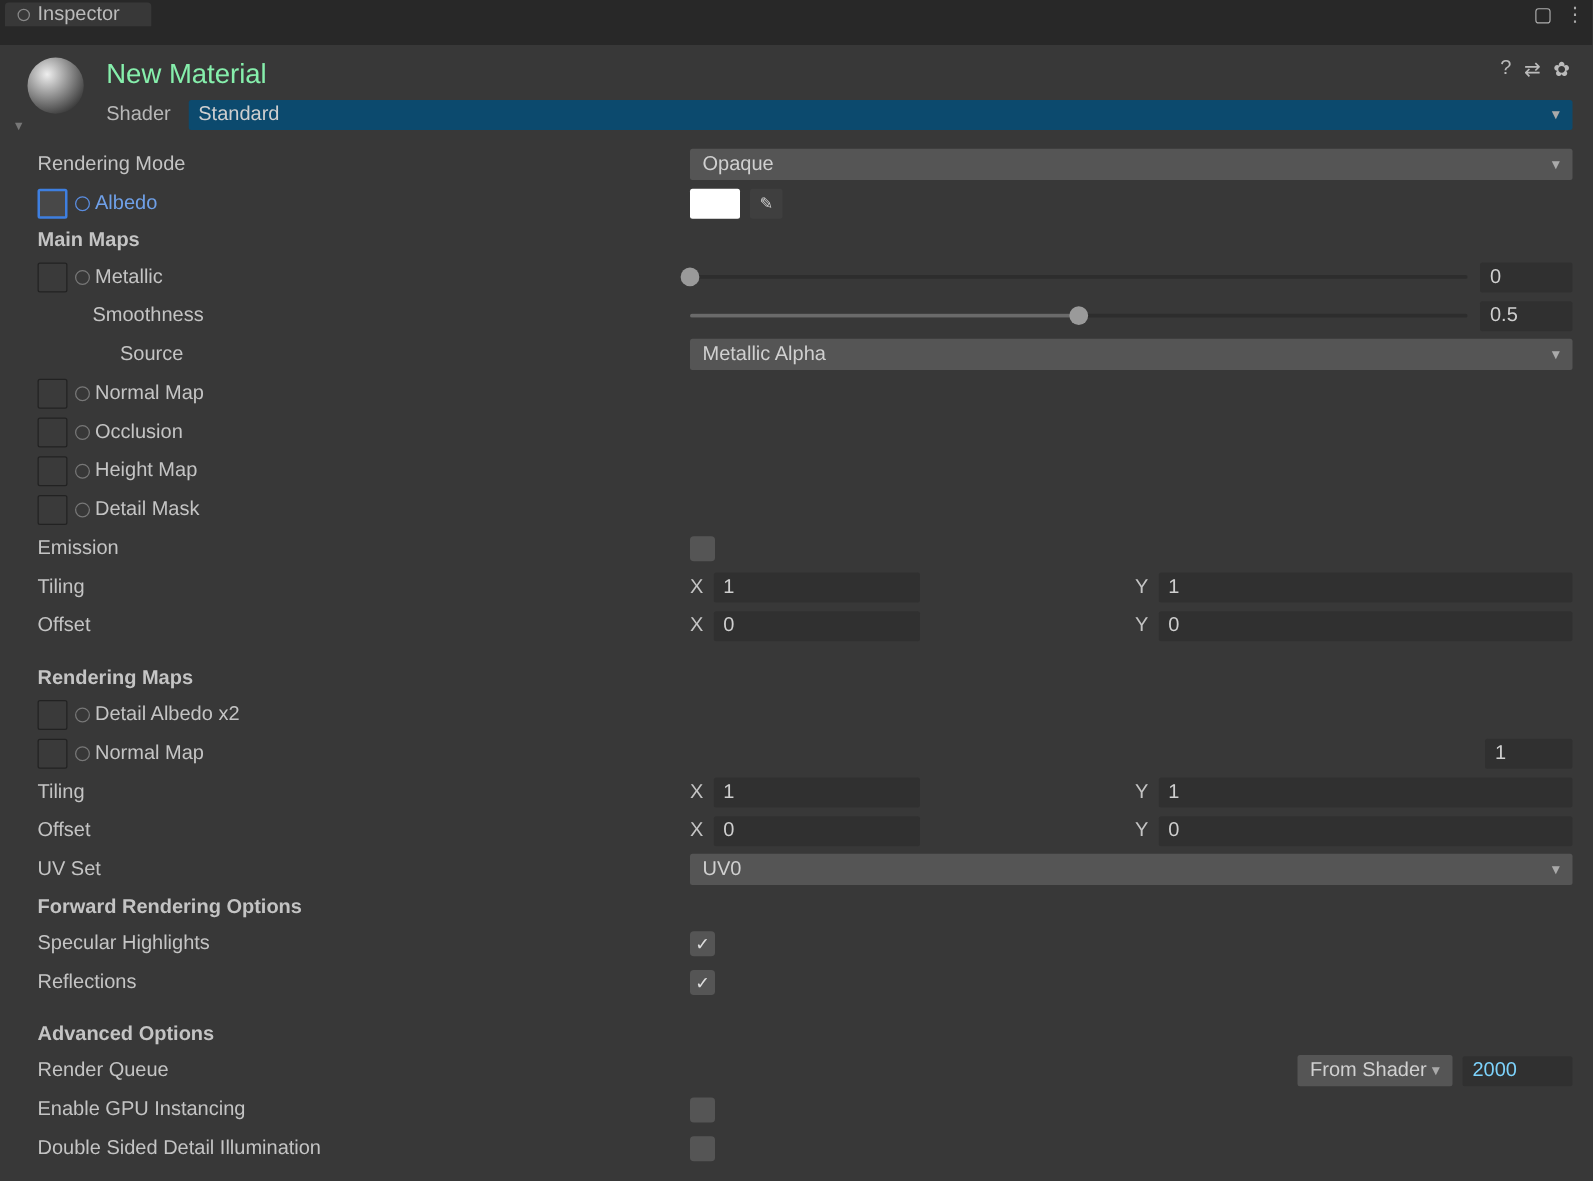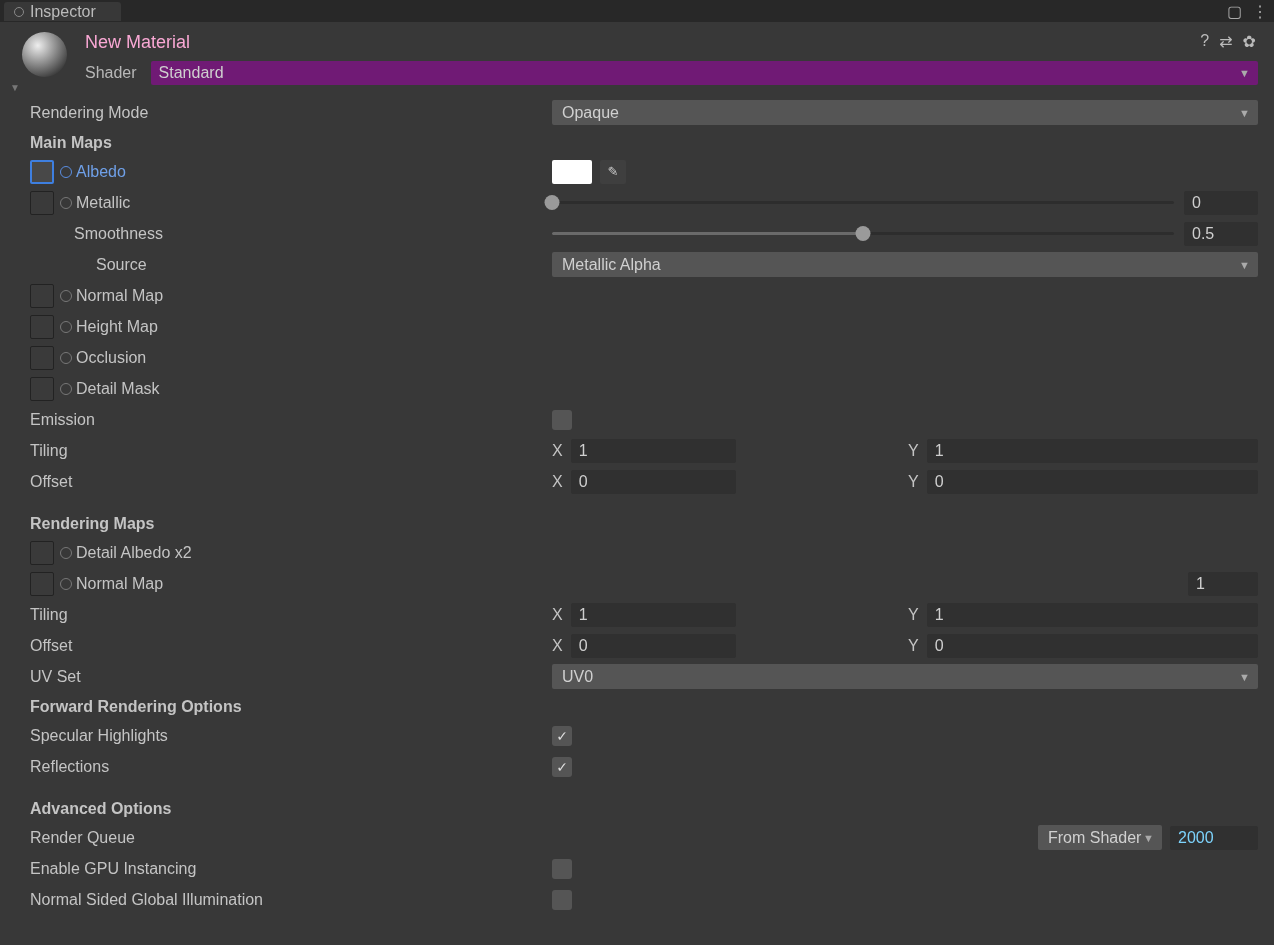--- a/index.html
+++ b/index.html
@@ -1,27 +1,27 @@
 <!DOCTYPE html>
 <html><head>
 <meta charset="utf-8">
 <style>
 * { margin:0; padding:0; box-sizing:border-box; font-family:Arial,Helvetica,sans-serif; font-size:16px; }
 body { background:#383838; color:#c4c4c4; width:1274px; }
-.tab-bar { background:#282828; height:22px; display:flex; align-items:flex-start; padding-left:4px; position:relative; }
+.tab-bar { background:#282828; height:36px; display:flex; align-items:flex-start; padding-left:4px; position:relative; }
 .tab { background:#383838; height:19px; padding:0 25px 0 10px; display:flex; align-items:center; border-radius:3px 3px 0 0; margin-top:2px; color:#bbb; font-size:14px; }
 .tab-lock { width:10px; height:10px; border:1px solid #888; border-radius:50%; margin-right:6px; font-size:8px; line-height:8px; text-align:center; color:#888; }
 .tab-right { position:absolute; right:6px; top:2px; color:#aaa; font-size:12px; display:flex; gap:10px; }
 .header { display:flex; align-items:flex-start; padding:10px 16px 4px 22px; position:relative; }
 .sphere { width:45px; height:45px; border-radius:50%; background:radial-gradient(circle at 35% 30%, #eee, #888 45%, #222 90%); margin-right:18px; flex-shrink:0; }
 .hdr-text { display:flex; flex-direction:column; gap:8px; flex:1; }
-.mat-name { color:#f9a8d4; font-size:18px; }
+.mat-name { color:#86efac; font-size:22px; }
 .shader-row { display:flex; align-items:center; gap:14px; }
 .shader-label { color:#b8b8b8; }
-.shader-field { flex:1; background:#701a75; height:24px; border-radius:2px; display:flex; align-items:center; padding:0 8px; color:#cfcfcf; position:relative; }
+.shader-field { flex:1; background:#0c4a6e; height:24px; border-radius:2px; display:flex; align-items:center; padding:0 8px; color:#cfcfcf; position:relative; }
 .shader-field .caret { position:absolute; right:8px; color:#aaa; font-size:11px; }
 .hdr-icons { position:absolute; right:18px; top:10px; display:flex; gap:10px; color:#bbb; font-size:16px; }
 .hdr-icons span { cursor:pointer; }
 .foldout { position:absolute; left:10px; top:60px; color:#777; font-size:10px; }
 .body { padding:8px 16px 20px 30px; }
 .row { display:flex; align-items:center; min-height:31px; }
 .row.tight { min-height:26px; margin-top:2px; }
 .label-col { width:522px; display:flex; align-items:center;text-align:center; }
 .label-col.indent1 { padding-left:44px; }
 .label-col.indent2 { padding-left:66px; }
@@ -94,37 +94,37 @@
         <span class="lbl-text">Rendering Mode</span>
       </div>
     <div class="ctrl-col">
       <div class="dropdown">
         <span>Opaque</span>
         <span class="caret">▼</span>
       </div>
     </div>
   </div>
 
+  <div class="row">
+    <div class="label-col">
+      <div class="tex-slot highlight"></div>
+      <span class="picker-dot blue"></span>
+      <span class="lbl-text blue">Albedo</span>
+    </div>
+    <div class="ctrl-col">
+      <div class="color-well"></div>
+      <div class="eyedrop">✎</div>
+    </div>
+  </div>
+
   <div class="row tight">
       <div class="label-col">
         <span class="section-head">Main Maps</span>
       </div>
     </div>
-
-  <div class="row">
-    <div class="label-col">
-      <div class="tex-slot highlight"></div>
-      <span class="picker-dot blue"></span>
-      <span class="lbl-text blue">Albedo</span>
-    </div>
-    <div class="ctrl-col">
-      <div class="color-well"></div>
-      <div class="eyedrop">✎</div>
-    </div>
-  </div>
 
   <div class="row">
     <div class="label-col">
       <div class="tex-slot dim"></div>
       <span class="picker-dot"></span>
       <span class="lbl-text">Metallic</span>
     </div>
     <div class="ctrl-col">
       <div class="slider-wrap">
         <div class="slider">
@@ -167,28 +167,28 @@
     <div class="label-col">
       <div class="tex-slot dim"></div>
       <span class="picker-dot"></span>
       <span class="lbl-text">Normal Map</span>
     </div>
   </div>
   <div class="row">
     <div class="label-col">
       <div class="tex-slot dim"></div>
       <span class="picker-dot"></span>
+      <span class="lbl-text">Occlusion</span>
+    </div>
+  </div>
+  <div class="row">
+    <div class="label-col">
+      <div class="tex-slot dim"></div>
+      <span class="picker-dot"></span>
       <span class="lbl-text">Height Map</span>
-    </div>
-  </div>
-  <div class="row">
-    <div class="label-col">
-      <div class="tex-slot dim"></div>
-      <span class="picker-dot"></span>
-      <span class="lbl-text">Occlusion</span>
     </div>
   </div>
   <div class="row">
     <div class="label-col">
       <div class="tex-slot dim"></div>
       <span class="picker-dot"></span>
       <span class="lbl-text">Detail Mask</span>
     </div>
   </div>
 
@@ -345,20 +345,20 @@
   <div class="row">
     <div class="label-col">
         <span class="lbl-text">Enable GPU Instancing</span>
       </div>
     <div class="ctrl-col">
         <div class="checkbox"></div>
       </div>
   </div>
   <div class="row">
     <div class="label-col">
-        <span class="lbl-text">Normal Sided Global Illumination</span>
+        <span class="lbl-text">Double Sided Detail Illumination</span>
       </div>
     <div class="ctrl-col">
         <div class="checkbox"></div>
       </div>
   </div>
 
 </div>
 
 </body></html>

